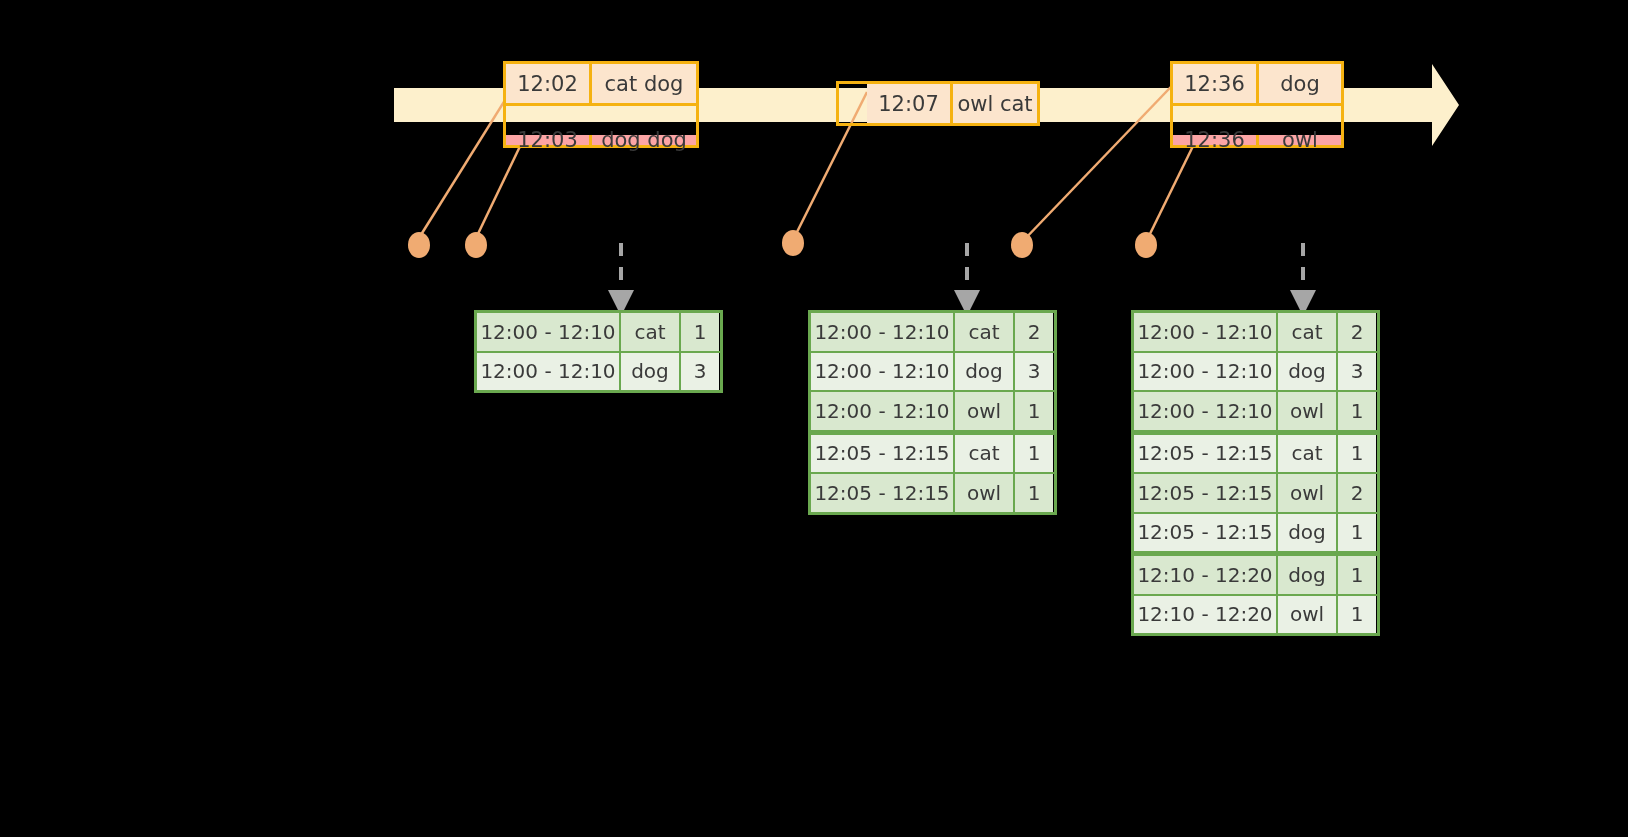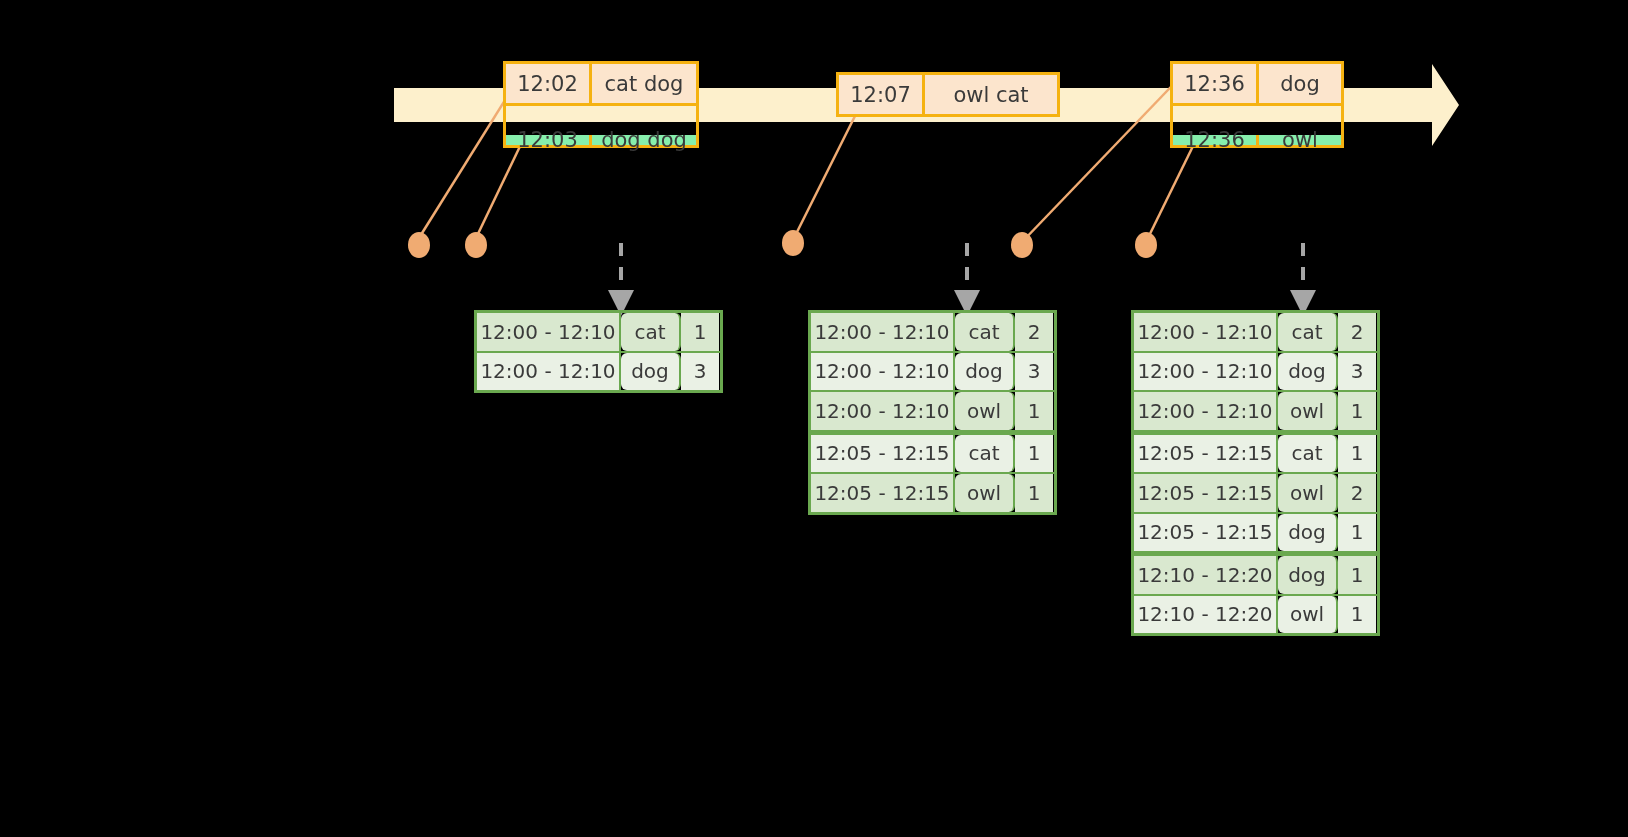--- a/index.html
+++ b/index.html
@@ -55,24 +55,24 @@
     box-sizing: border-box;
   }
   .ev-time {
     width: 86px;
     border-right: 3px solid #f5b211;
   }
   .ev-words {
     flex: 1;
   }
   .shade-a .ev-time, .shade-a .ev-words { background: #fce5cd; }
-  .shade-b .ev-time, .shade-b .ev-words { background: #86efac; margin-top: 29px; }
+  .shade-b .ev-time, .shade-b .ev-words { background: #fca5a5; margin-top: 29px; }
 
   #box-a { left: 503px; top: 61px;  width: 196px; }
-  #box-b { left: 836px; top: 72px;  width: 224px; }
+  #box-b { left: 836px; top: 81px;  width: 204px; padding-left: 28px; }
   #box-c { left: 1170px; top: 61px; width: 174px; }
 
   
   .result-table {
     position: absolute;
     border: 3px solid #6aa84f;
     box-sizing: border-box;
     border-collapse: separate;
     z-index: 4;
   }
@@ -94,21 +94,20 @@
     color: #3a3a3a;
     box-sizing: border-box;
   }
   .rt-win {
     width: 144px;
     border-right: 2px solid #6aa84f;
   }
   .rt-word {
     width: 60px;
     border-right: 2px solid #6aa84f;
-    border-radius: 6px;
   }
   .rt-cnt {
     width: 38px;
   }
   .rt-row.sa .rt-win, .rt-row.sa .rt-word, .rt-row.sa .rt-cnt { background: #d9e8cf; }
   .rt-row.sb .rt-win, .rt-row.sb .rt-word, .rt-row.sb .rt-cnt { background: #eaf1e5; }
 
   #table-1 { left: 474px;  top: 310px; width: 249px; }
   #table-2 { left: 808px;  top: 310px; width: 249px; }
   #table-3 { left: 1131px; top: 310px; width: 249px; }

